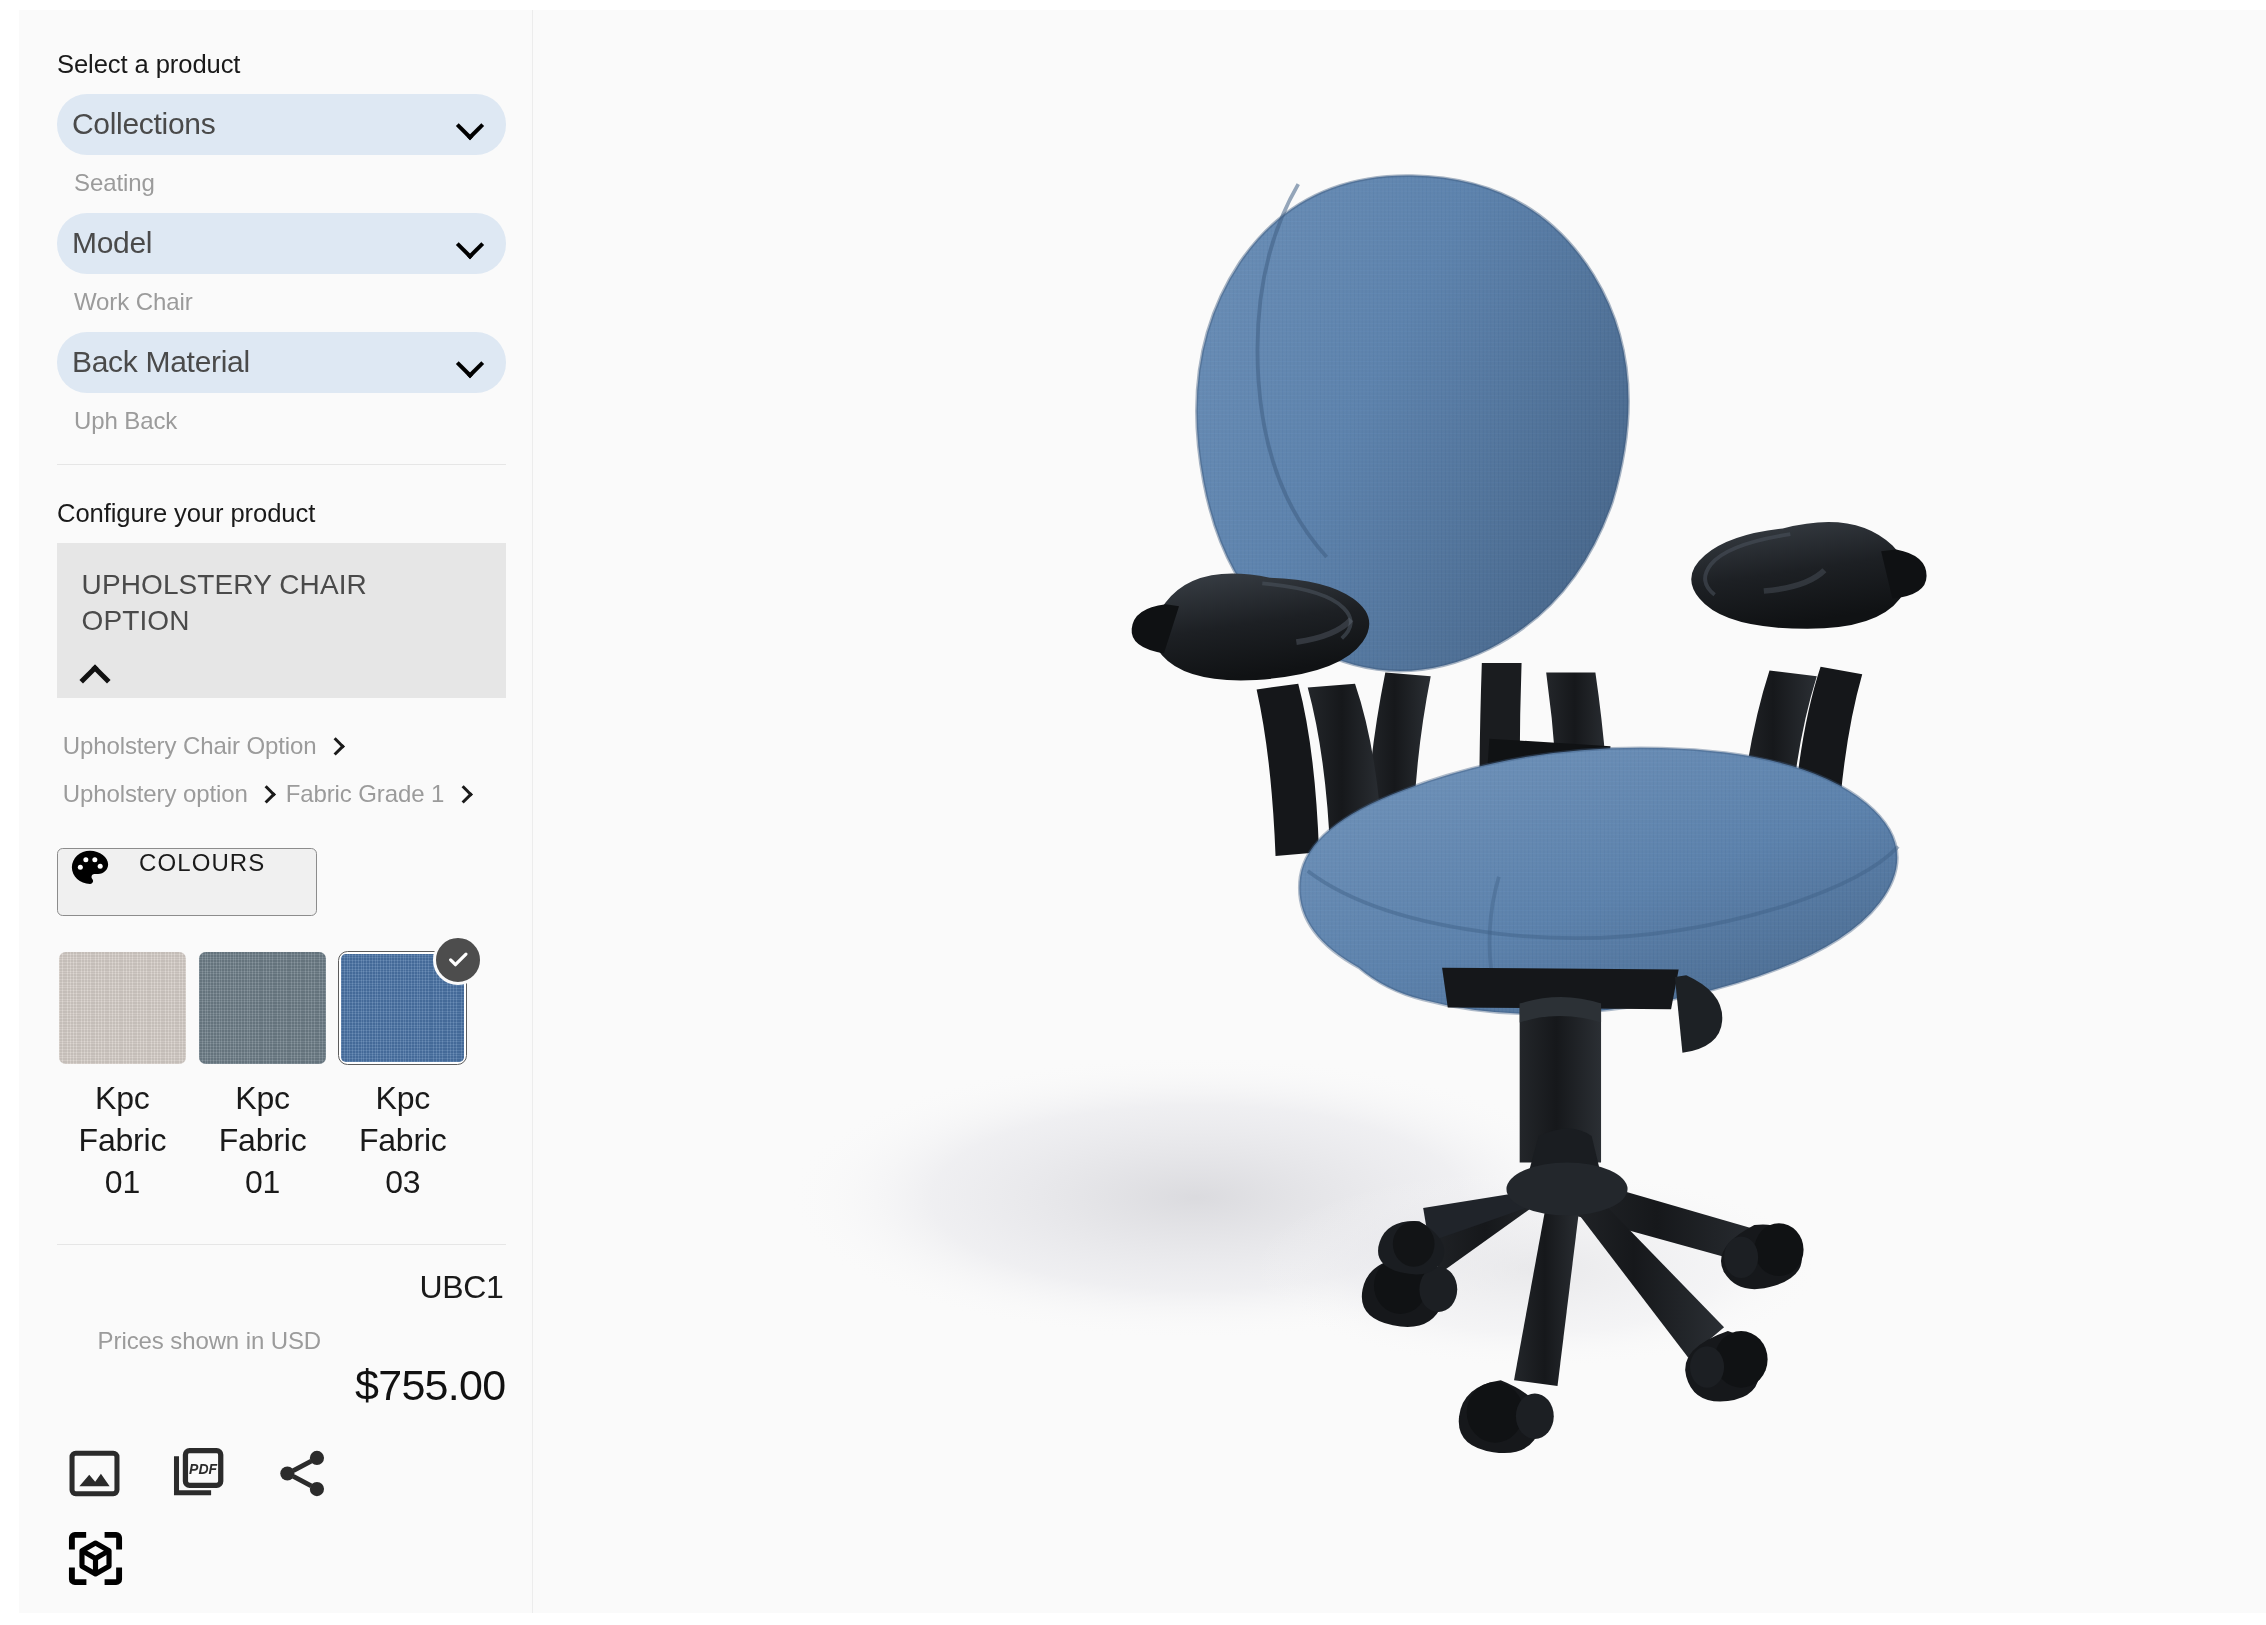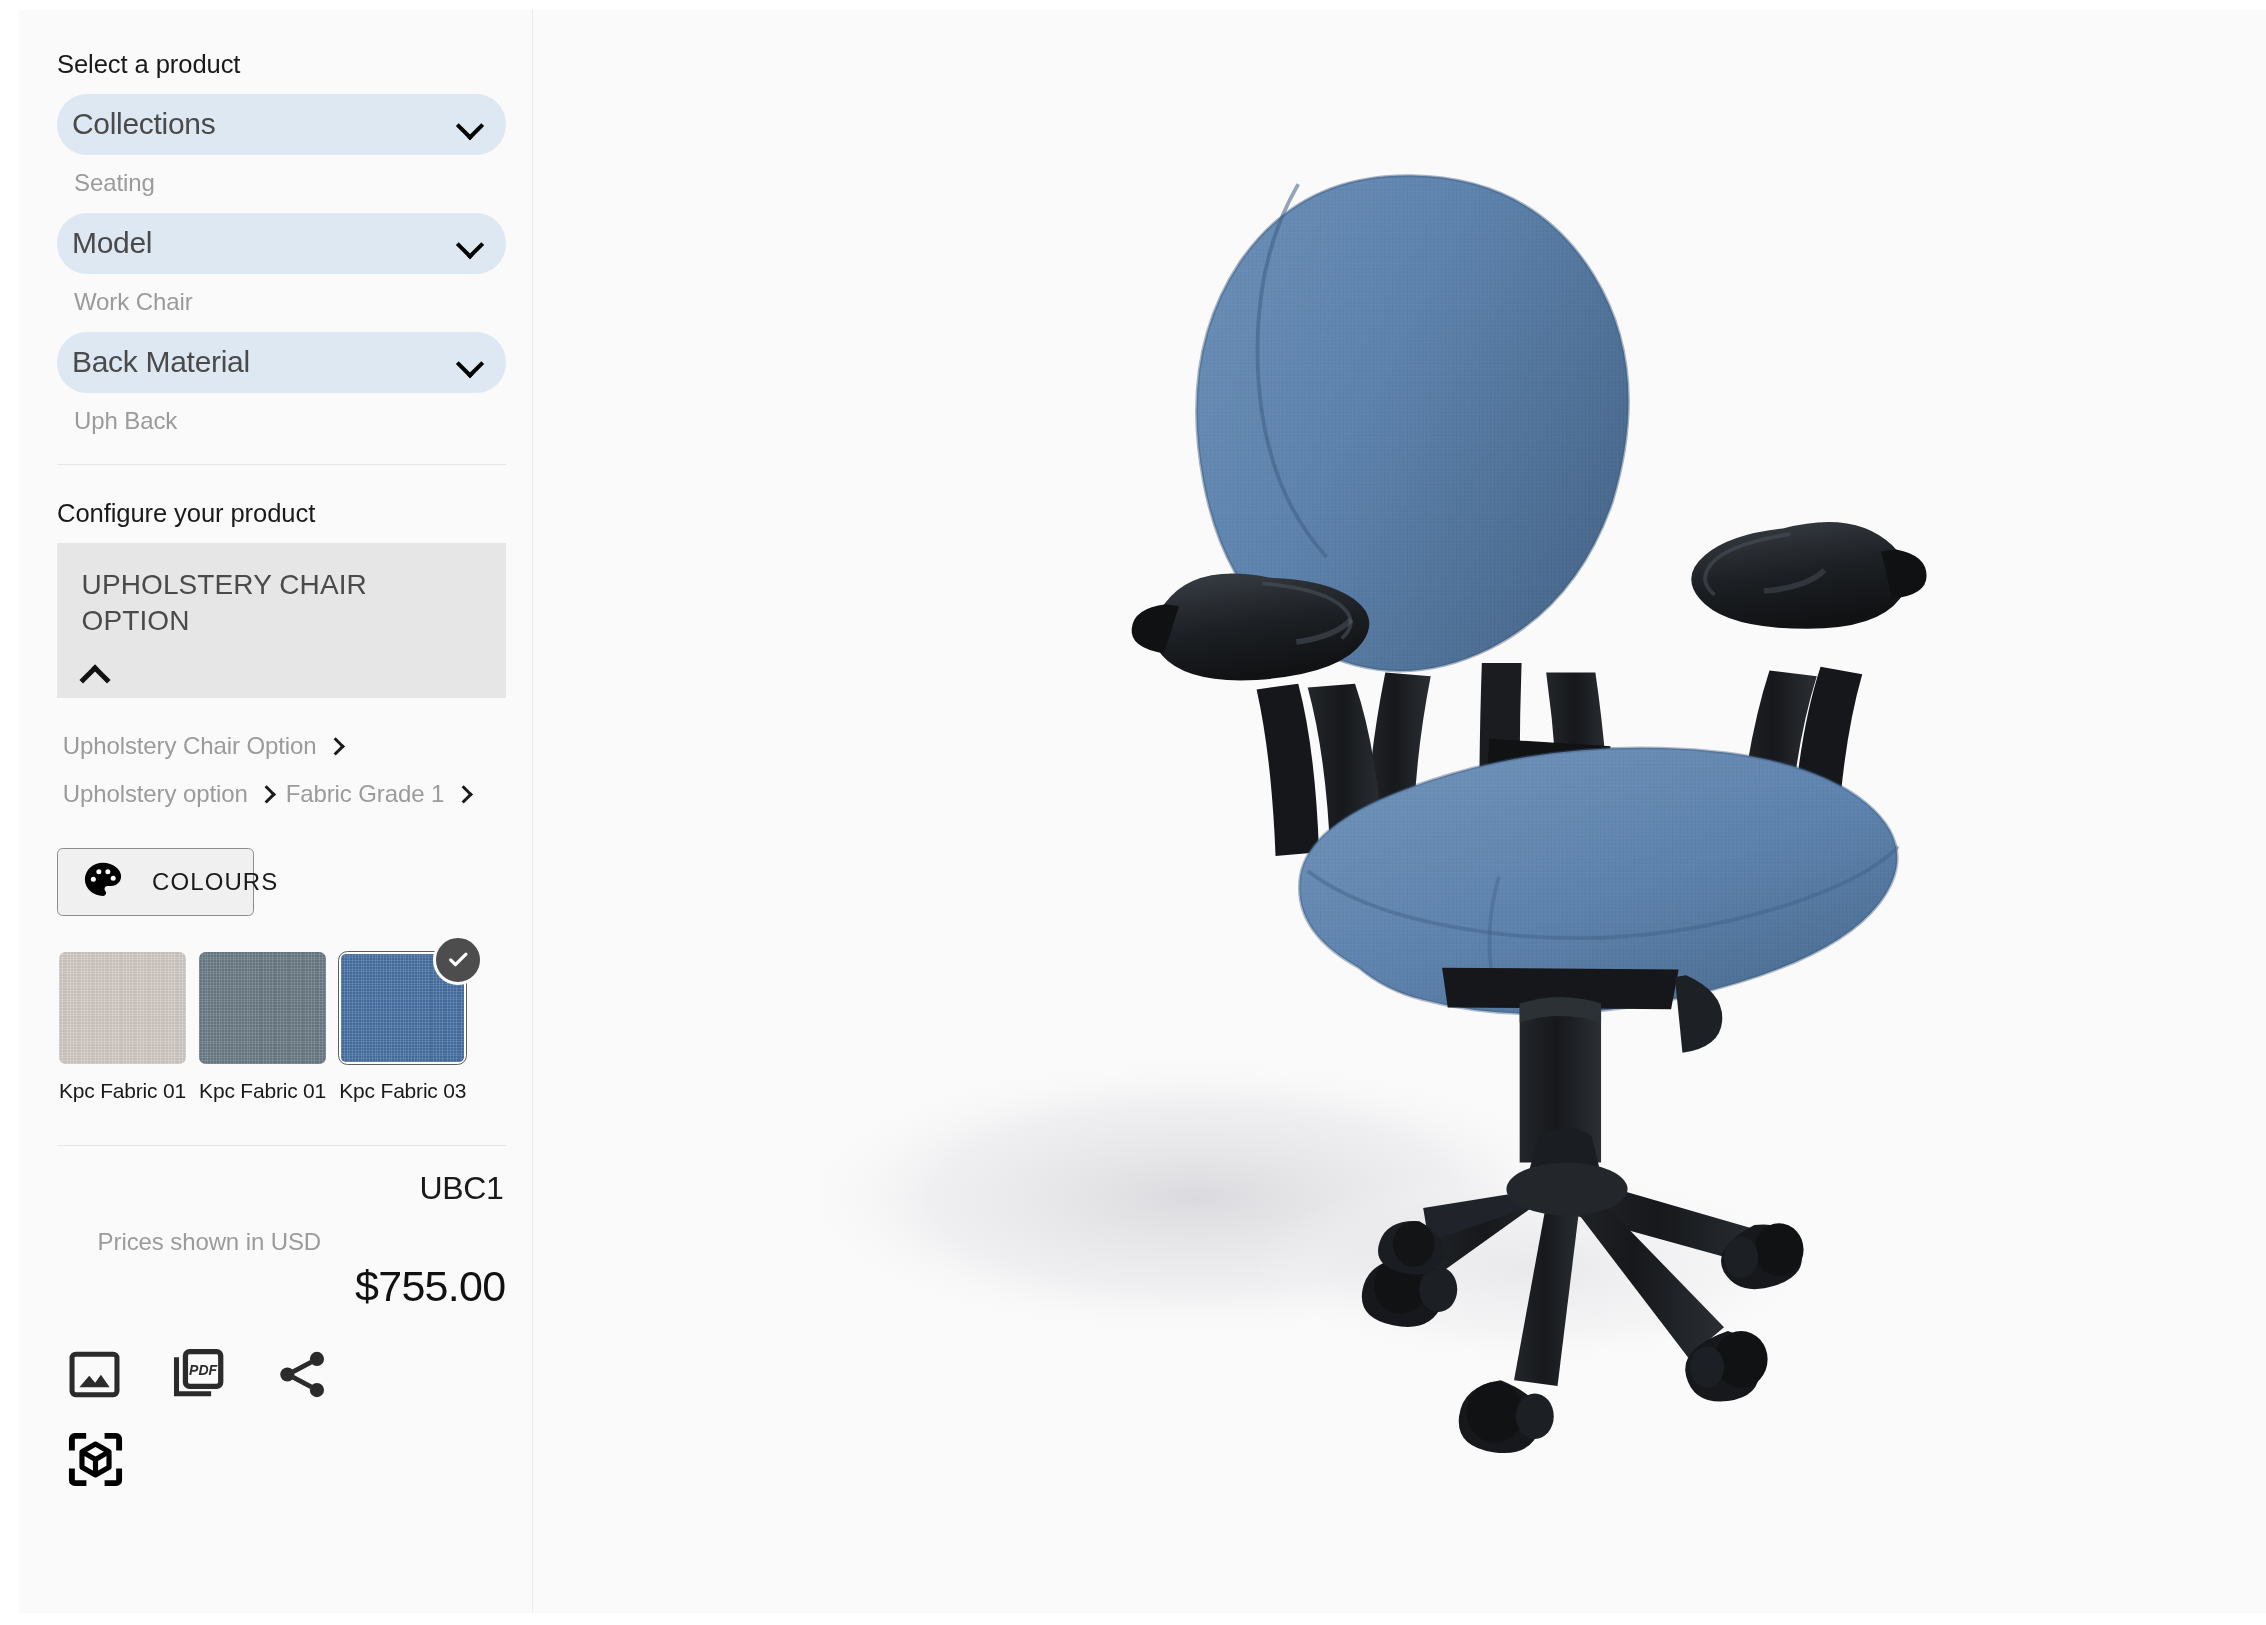--- a/index.html
+++ b/index.html
@@ -150,28 +150,27 @@
     left: 1.9px; top: 3.8px;
     width: 10.4px; height: 10.4px;
     border-right: 3.8px solid #1a1a1a;
     border-top: 3.8px solid #1a1a1a;
     transform: rotate(45deg);
   }
 
   
   .colours-btn {
     margin-top: 40px;
-    width: 197px;
+    width: 260px;
     height: 68px;
     border: 1.9px solid #8c8c8c;
     border-radius: 5.7px;
     background: #f0f0f0;
     display: flex;
-    align-items: center;
-    padding-left: 24px;
+    padding-left: 11px;
     box-sizing: border-box;
     cursor: pointer;
   }
   .colours-label {
     font-size: 24px;
     color: #1a1a1a;
     letter-spacing: 1.1px;
     margin-left: 28px;
   }
 
@@ -224,21 +223,21 @@
     height: 44px;
     border-radius: 50%;
     background: #4d4d4d;
     border: 3.8px solid #fafafa;
     display: flex;
     align-items: center;
     justify-content: center;
     z-index: 4;
   }
   .swatch-name {
-    font-size: 21px;
+    font-size: 32px;
     color: #1a1a1a;
     text-align: center;
     line-height: 1.32;
     margin-top: 13.2px;
     letter-spacing: -0.2px;
   }
 
   .hr2 {
     height: 0.9px;
     background: #e6e6e6;

